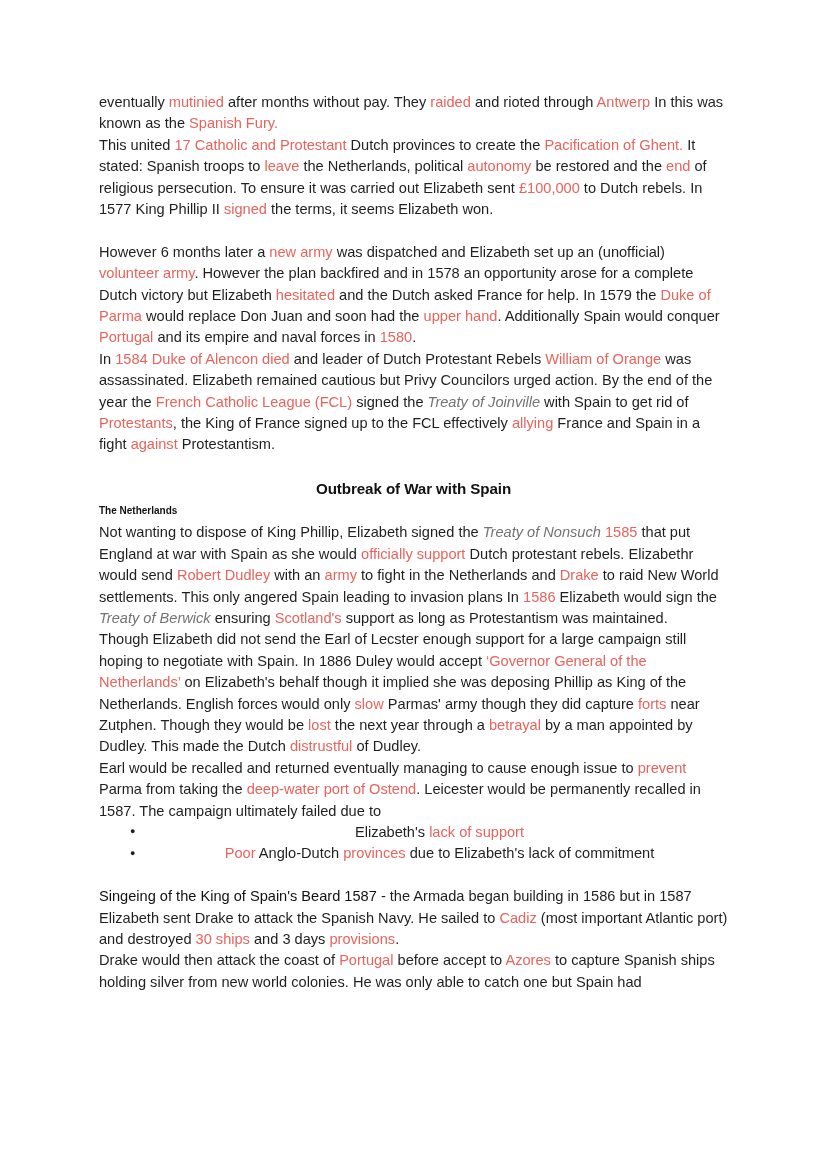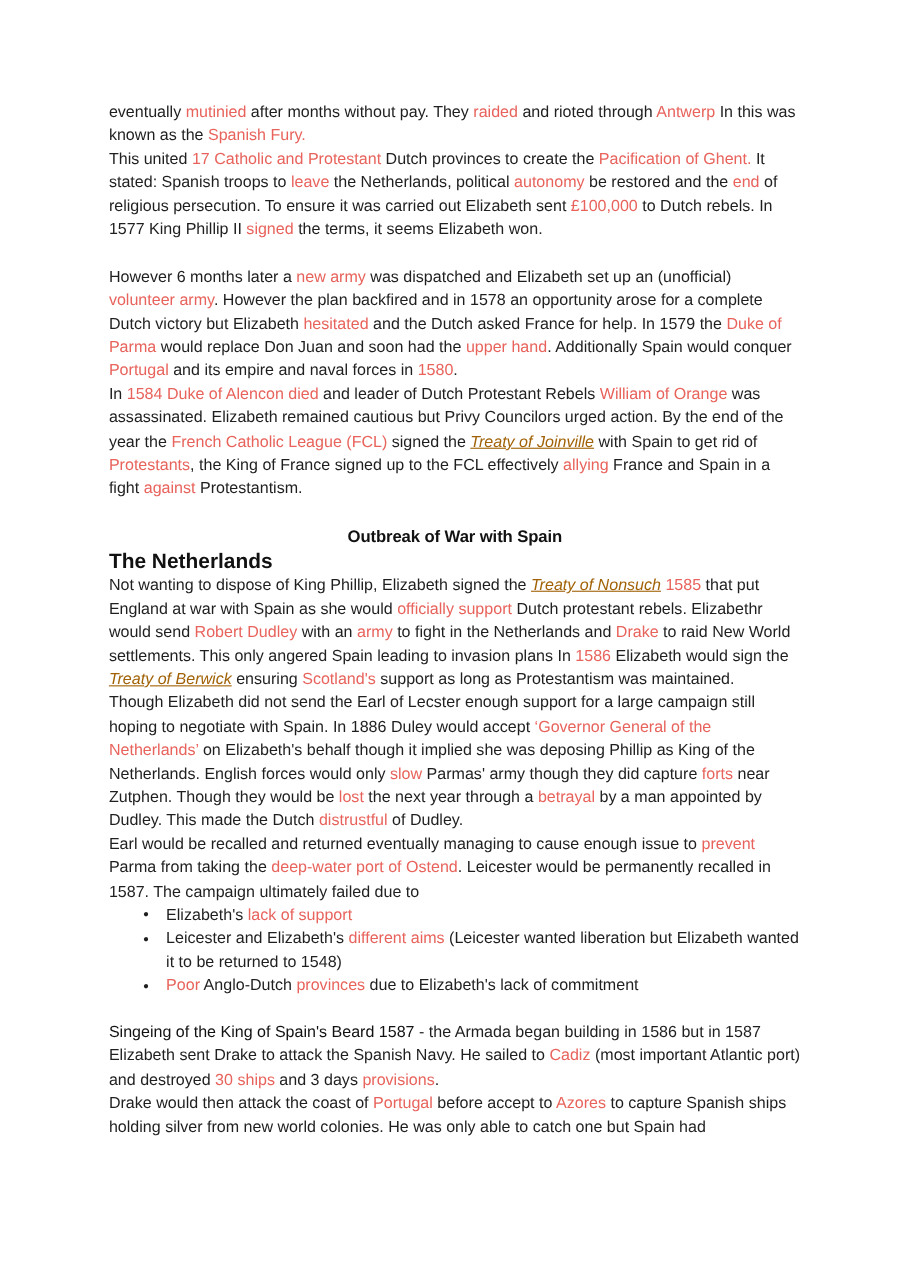--- a/index.html
+++ b/index.html
@@ -34,46 +34,46 @@
     margin: 0;
     padding: 0;
   }
   .spacer {
     height: 21.4px;
   }
   .hl {
     color: #e8635c;
   }
   .hl-it {
-    color: #a16207;
+    color: #737373;
     font-style: italic;
-    text-decoration: underline;
   }
   h3.heading {
     margin: 0;
     padding: 0;
     font-size: 15.2px;
     line-height: 23px;
     font-weight: bold;
     color: #111111;
     letter-spacing: -0.1px;
     text-align: center;
   }
   h4.subheading {
     margin: 0;
     padding: 0;
-    font-size: 19px;
+    font-size: 10px;
     line-height: 22px;
     font-weight: bold;
     color: #111111;
   }
   ul.bullets {
     margin: 0;
     padding: 0 0 0 52px;
     list-style: none;
+    text-align: center;
   }
   ul.bullets > li {
     position: relative;
     margin: 0;
     padding: 0;
     line-height: 21.4px;
   }
   ul.bullets > li::before {
     content: "\25CF";
     position: absolute;
@@ -99,20 +99,19 @@
       <p class="para"><span>However 6 months later a </span><span class="hl">new army</span><span> was dispatched and Elizabeth set up an (unofficial) </span><span class="hl">volunteer army</span><span>. However the plan backfired and in 1578 an opportunity arose for a complete Dutch victory but Elizabeth </span><span class="hl">hesitated</span><span> and the Dutch asked France for help. In 1579 the </span><span class="hl">Duke of Parma</span><span> would replace Don Juan and soon had the </span><span class="hl">upper hand</span><span>. Additionally Spain would conquer </span><span class="hl">Portugal</span><span> and its empire and naval forces in </span><span class="hl">1580</span><span>.</span></p>
       <p class="para"><span>In </span><span class="hl">1584 Duke of Alencon died</span><span> and leader of Dutch Protestant Rebels </span><span class="hl">William of Orange</span><span> was assassinated. Elizabeth remained cautious but Privy Councilors urged action. By the end of the year the </span><span class="hl">French Catholic League (FCL)</span><span> signed the </span><span class="hl-it">Treaty of Joinville</span><span> with Spain to get rid of </span><span class="hl">Protestants</span><span>, the King of France signed up to the FCL effectively </span><span class="hl">allying</span><span> France and Spain in a fight </span><span class="hl">against</span><span> Protestantism.</span></p>
       <div class="spacer"></div>
       <h3 class="heading">Outbreak of War with Spain</h3>
       <h4 class="subheading">The Netherlands</h4>
       <p class="para"><span>Not wanting to dispose of King Phillip, Elizabeth signed the </span><span class="hl-it">Treaty of Nonsuch</span><span class="hl"> 1585</span><span> that put England at war with Spain as she would </span><span class="hl">officially support</span><span> Dutch protestant rebels. Elizabethr would send </span><span class="hl">Robert Dudley</span><span> with an </span><span class="hl">army</span><span> to fight in the Netherlands and </span><span class="hl">Drake</span><span> to raid New World settlements. This only angered Spain leading to invasion plans In </span><span class="hl">1586</span><span> Elizabeth would sign the </span><span class="hl-it">Treaty of Berwick</span><span> ensuring </span><span class="hl">Scotland's</span><span> support as long as Protestantism was maintained.</span></p>
       <p class="para"><span>Though Elizabeth did not send the Earl of Lecster enough support for a large campaign still hoping to negotiate with Spain. In 1886 Duley would accept </span><span class="hl">‘Governor General of the Netherlands’</span><span> on Elizabeth's behalf though it implied she was deposing Phillip as King of the Netherlands. English forces would only </span><span class="hl">slow</span><span> Parmas' army though they did capture </span><span class="hl">forts</span><span> near Zutphen. Though they would be </span><span class="hl">lost</span><span> the next year through a </span><span class="hl">betrayal</span><span> by a man appointed by Dudley. This made the Dutch </span><span class="hl">distrustful</span><span> of Dudley.</span></p>
       <p class="para"><span>Earl would be recalled and returned eventually managing to cause enough issue to </span><span class="hl">prevent</span><span> Parma from taking the </span><span class="hl">deep-water port of Ostend</span><span>. Leicester would be permanently recalled in 1587. The campaign ultimately failed due to</span></p>
       <ul class="bullets">
         <li><span>Elizabeth's </span><span class="hl">lack of support</span></li>
-        <li><span>Leicester and Elizabeth's </span><span class="hl">different aims</span><span> (Leicester wanted liberation but Elizabeth wanted it to be returned to 1548)</span></li>
         <li><span class="hl">Poor</span><span> Anglo-Dutch </span><span class="hl">provinces</span><span> due to Elizabeth's lack of commitment</span></li>
       </ul>
       <div class="spacer"></div>
       <p class="para"><span class="bold-lead">Singeing of the King of Spain's Beard 1587</span><span> - the Armada began building in 1586 but in 1587 Elizabeth sent Drake to attack the Spanish Navy. He sailed to </span><span class="hl">Cadiz</span><span> (most important Atlantic port) and destroyed </span><span class="hl">30 ships</span><span> and 3 days </span><span class="hl">provisions</span><span>.</span></p>
       <p class="para"><span>Drake would then attack the coast of </span><span class="hl">Portugal</span><span> before accept to </span><span class="hl">Azores</span><span> to capture Spanish ships holding silver from new world colonies. He was only able to catch one but Spain had</span></p>
     </div>
 </div>
 
 </body></html>

